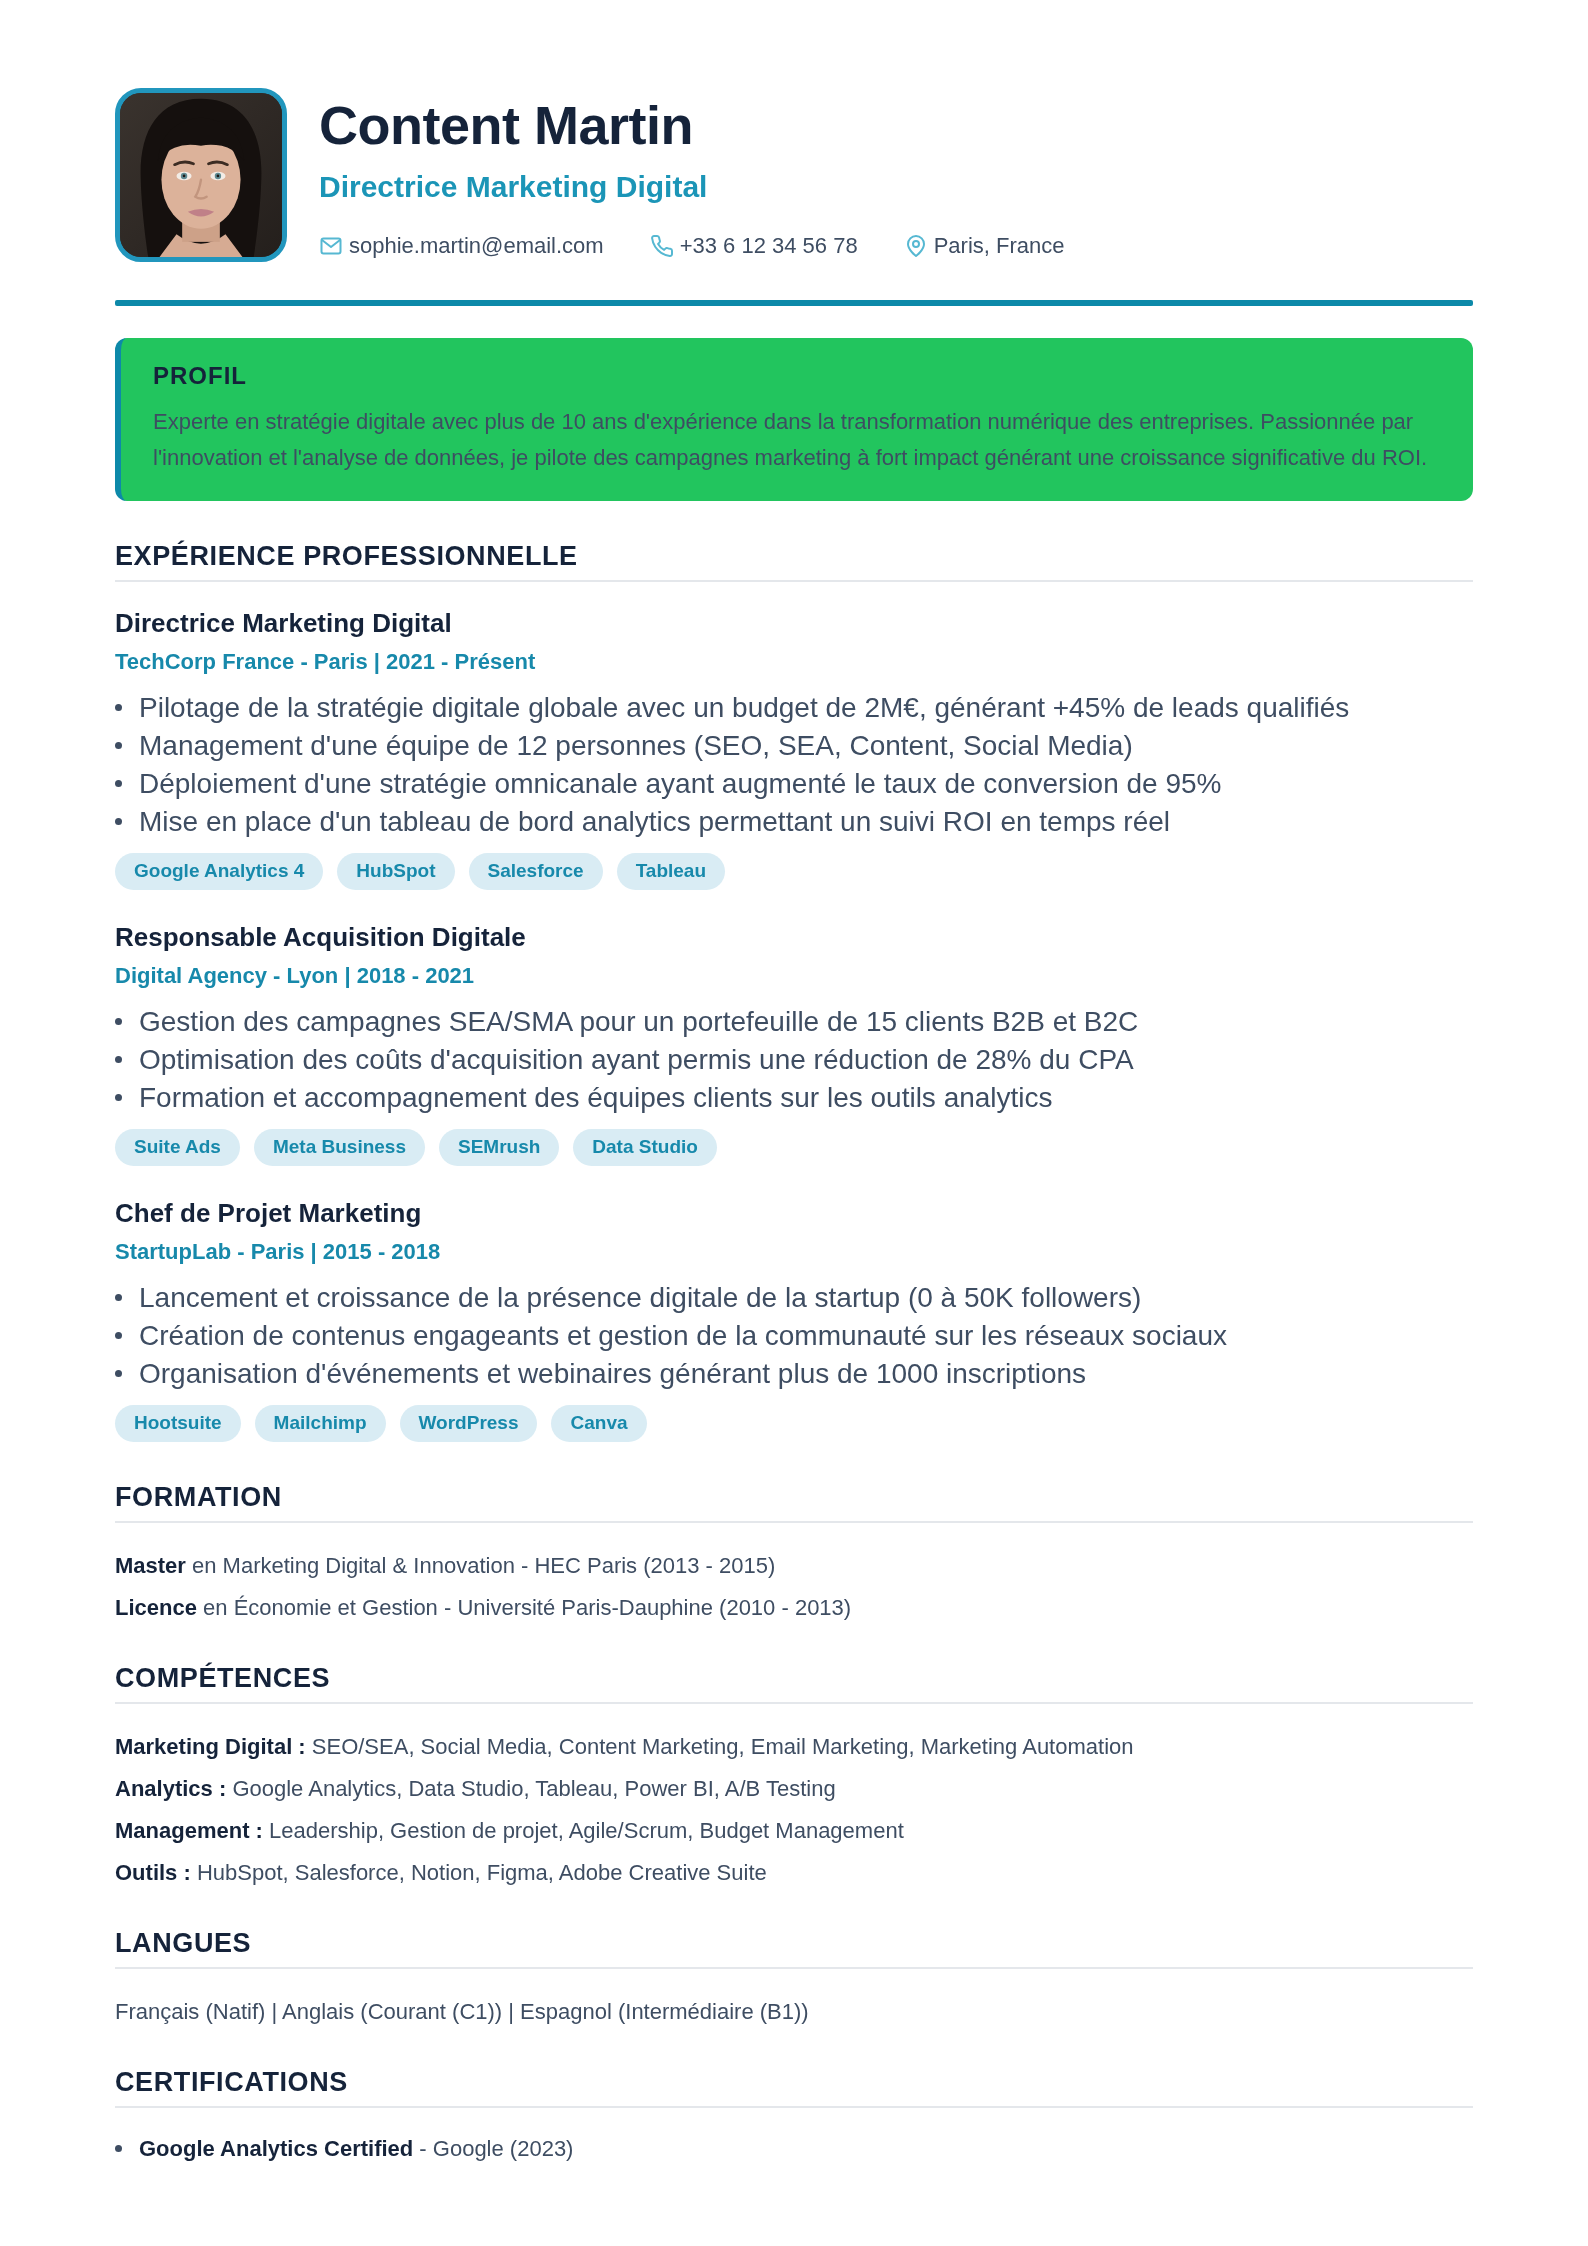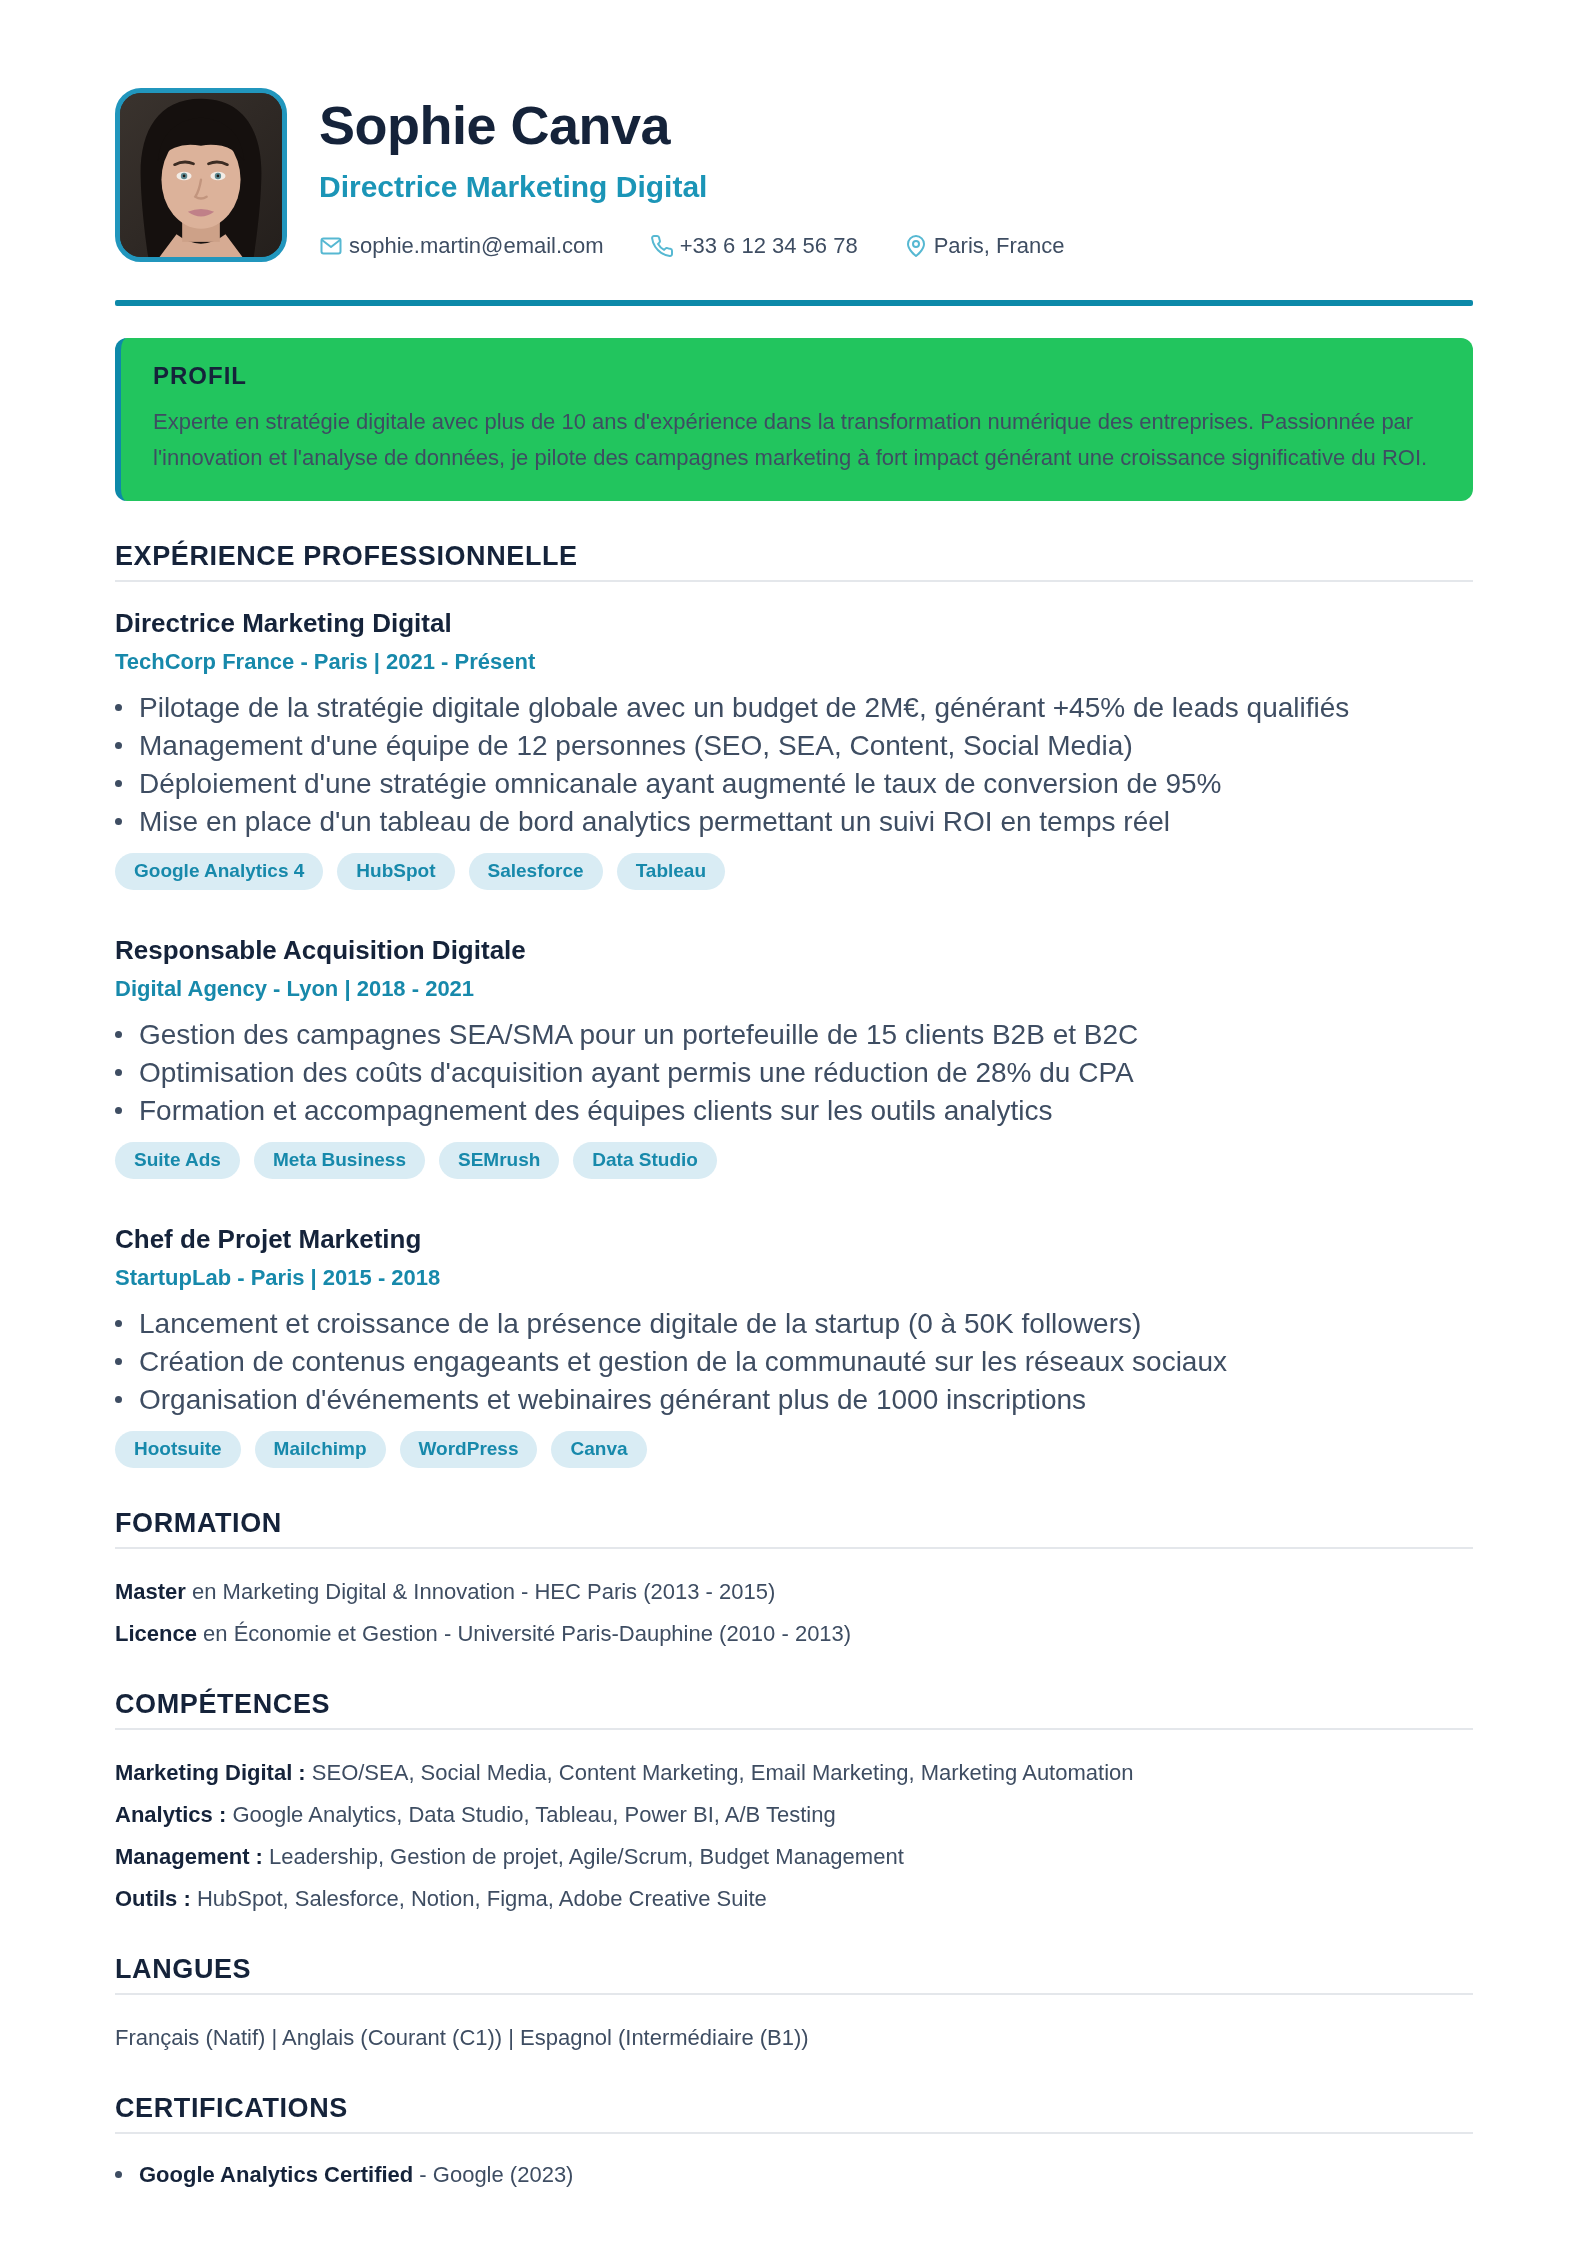--- a/index.html
+++ b/index.html
@@ -44,21 +44,21 @@
   
   .section-heading {
     font-size: 27px; font-weight: 700; color: #15233a; letter-spacing: 0.6px;
     padding-bottom: 8px; border-bottom: 2px solid #e4e7eb;
   }
   .section { margin-top: 40px; }
   .section.tight { margin-top: 34px; }
 
   
   .job { margin-top: 26px; }
-  .job + .job { margin-top: 45px; }
+  .job + .job { margin-top: 32px; }
   .job-title { font-size: 26px; font-weight: 700; color: #15233a; }
   .job-meta { margin-top: 10px; font-size: 22px; font-weight: 700; color: #1789ab; }
   .bullets { margin-top: 14px; list-style: none; }
   .bullets li { display: flex; gap: 17px; font-size: 28px; line-height: 38px; color: #3e4d62; }
   .dot {
     width: 7px; height: 7px; border-radius: 50%;
     background: #3e4d62; margin-top: 15px; flex: 0 0 auto;
   }
   .tags { margin-top: 12px; display: flex; gap: 14px; flex-wrap: wrap; }
   .tag {
@@ -108,21 +108,21 @@
         <circle cx="104" cy="88" r="3.4" fill="#5f8a92"></circle>
         <circle cx="104" cy="88" r="1.4" fill="#1c1a18"></circle>
 
         <path d="M86 92 Q84 104 80 110 Q86 114 92 110" stroke="#c2957e" stroke-width="2.5" fill="none" stroke-linecap="round"></path>
 
         <path d="M72 126 Q86 120 100 126 Q86 136 72 126 Z" fill="#c08088"></path>
       </svg>
     </div>
 
     <div class="header-text">
-      <div class="name">Sophie Canva</div>
+      <div class="name">Content Martin</div>
       <div class="subtitle">Directrice Marketing Digital</div>
       <div class="contact-row">
         <div class="contact-item">
           <svg viewBox="0 0 24 24" fill="none" stroke="#56b8d2" stroke-width="2" stroke-linecap="round" stroke-linejoin="round">
             <rect x="2.5" y="4.5" width="19" height="15" rx="2"></rect>
             <path d="M3 6l9 7 9-7"></path>
           </svg>
           <span>sophie.martin@email.com</span>
         </div>
         <div class="contact-item">

